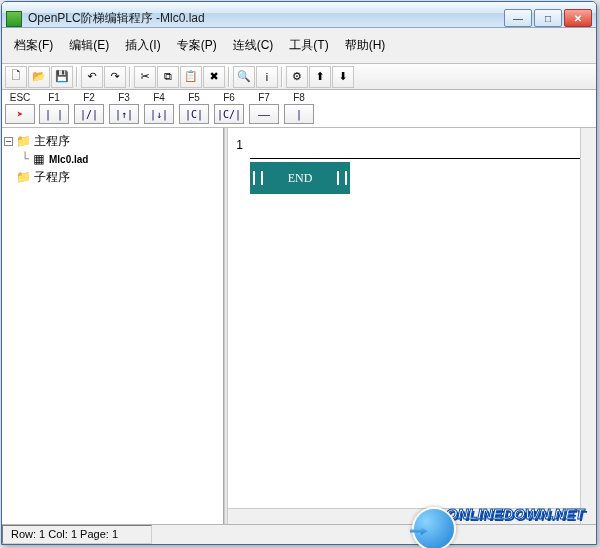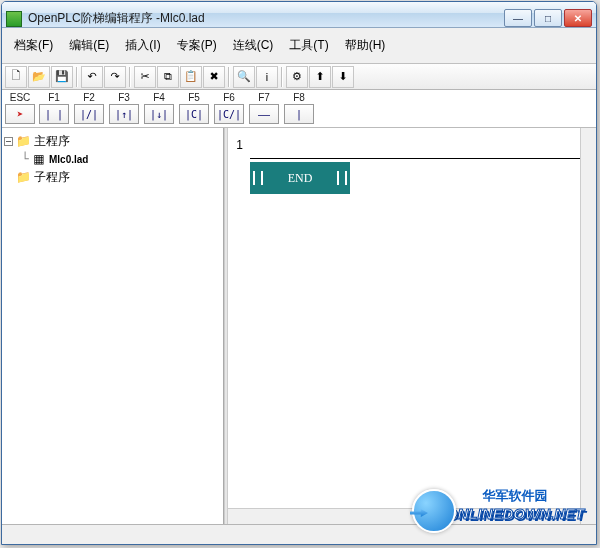--- a/index.html
+++ b/index.html
@@ -377,22 +377,22 @@
       <div class="end-block">
         <span>END</span>
       </div>
       <div class="rung-line"></div>
       <div class="editor-scroll-v"></div>
       <div class="editor-scroll-h"></div>
     </div>
   </div>
 
   <div class="status-row">
+    <div class="status-cell" style="min-width:150px">Row: 1  Col: 1  Page: 1</div>
   </div>
 </div>
 
 <div class="watermark">
   <div class="wm-bubble">
     <div class="wm-arrow"></div>
   </div>
-  <div class="wm-top">华军软件园</div>
   <div class="wm-bot">ONLINEDOWN.NET</div>
 </div>
 
 </body></html>

